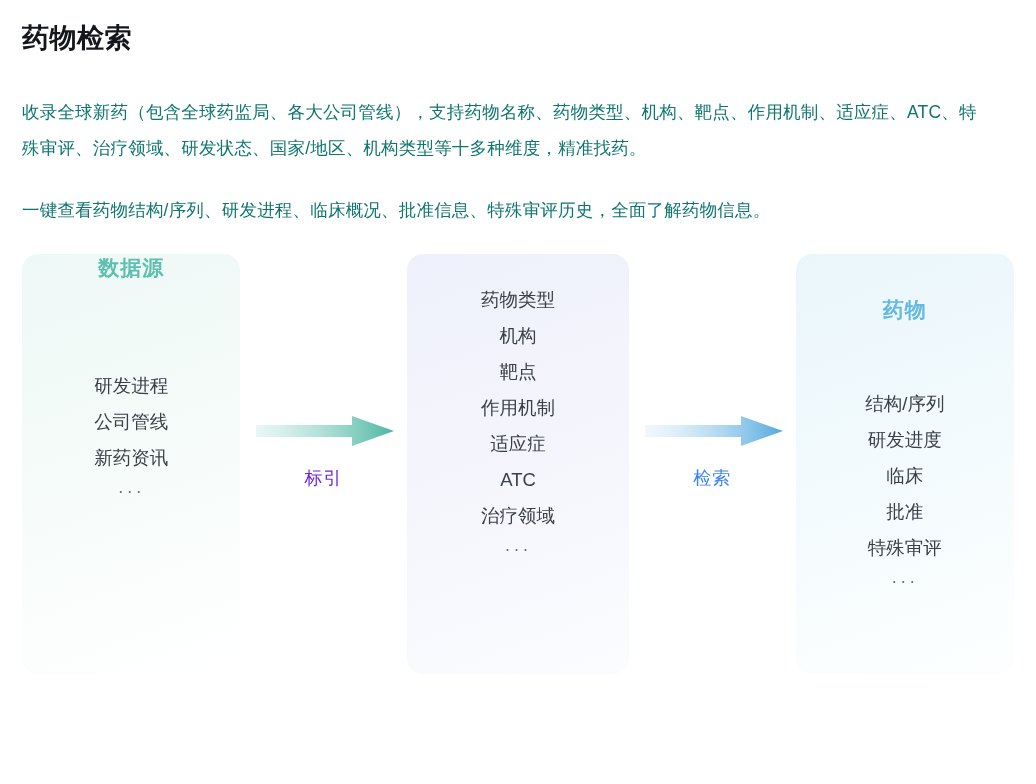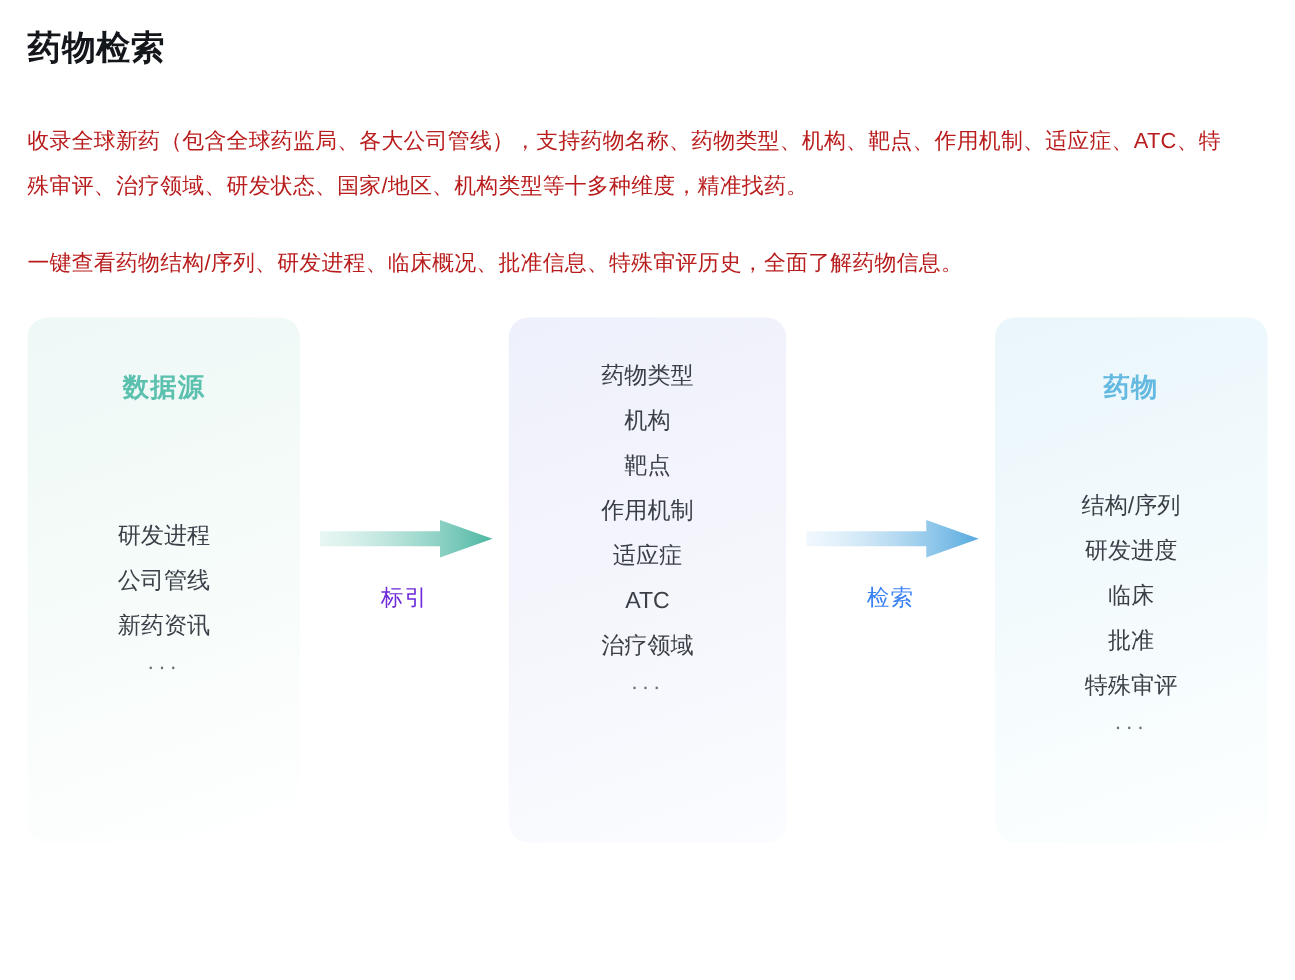--- a/index.html
+++ b/index.html
@@ -29,21 +29,21 @@
     margin: 0 0 0 0;
     line-height: 40px;
   }
   .intro {
     margin-top: 36px;
   }
   .intro p {
     margin: 0 0 26px 0;
     font-size: 17.5px;
     line-height: 36px;
-    color: #b91c1c;
+    color: #0f766e;
     letter-spacing: 0.2px;
     max-width: 965px;
   }
   .diagram {
     position: relative;
     margin-top: 14px;
     display: flex;
     align-items: flex-start;
     height: 420px;
   }
@@ -69,21 +69,20 @@
     background: linear-gradient(160deg, #eaf6fb 0%, #f2fafd 45%, #fdffff 100%);
   }
   .card-title {
     text-align: center;
     font-size: 21px;
     font-weight: bold;
     letter-spacing: 1px;
   }
   .card-a .card-title {
     color: #5bc0ae;
-    margin-top: 42px;
     text-align: center;
   }
   .card-c .card-title {
     color: #63b9e0;
     margin-top: 42px;
   }
   .card-list {
     text-align: center;
     font-size: 18.5px;
     color: #3b4048;

